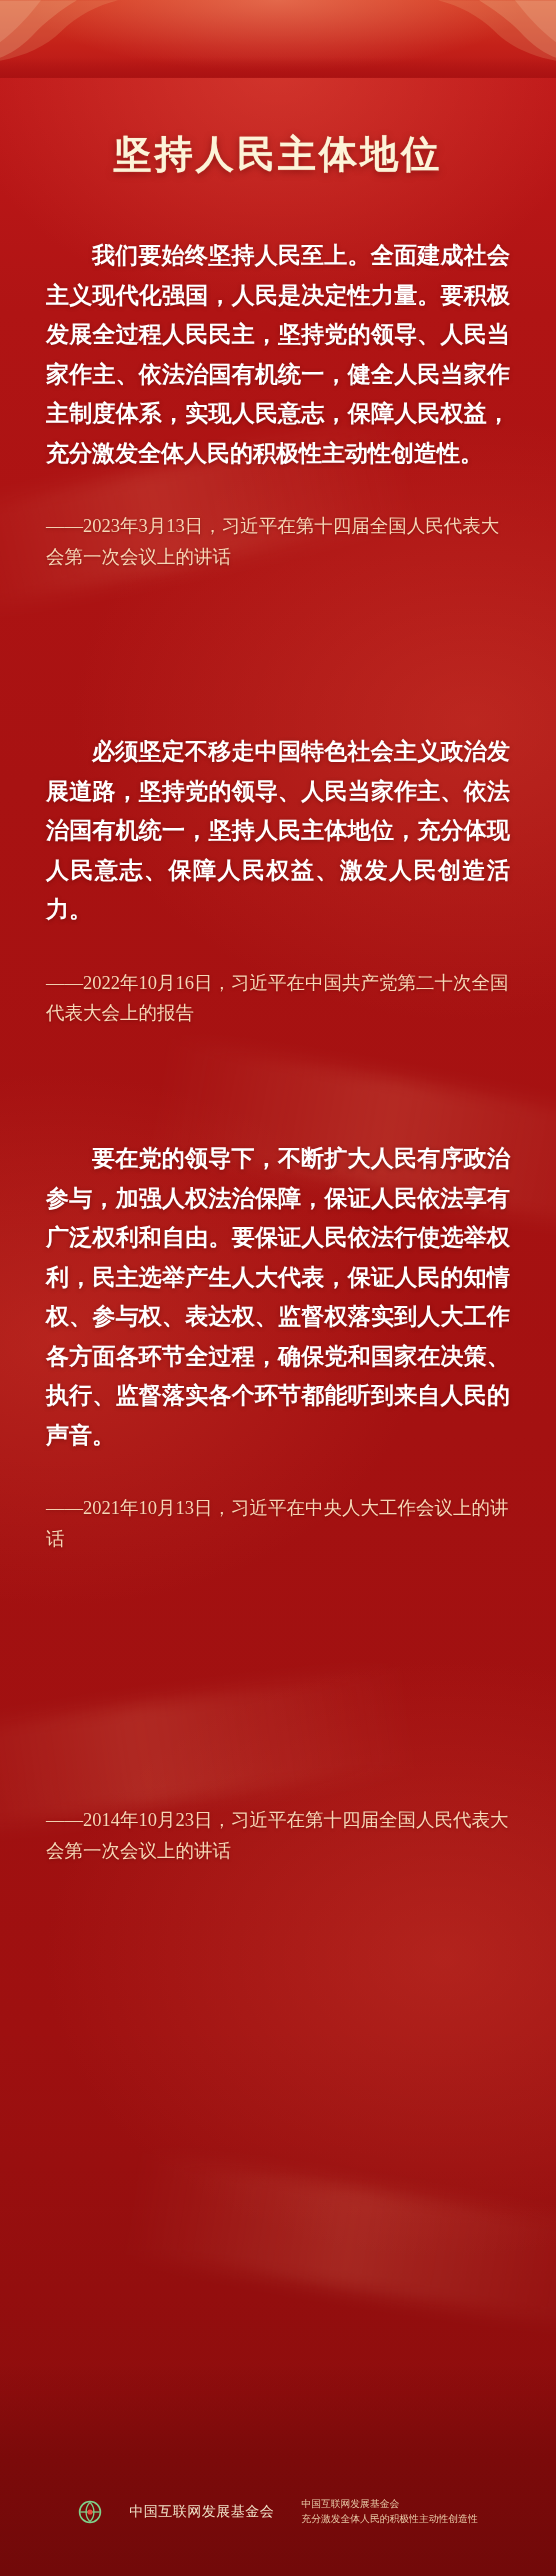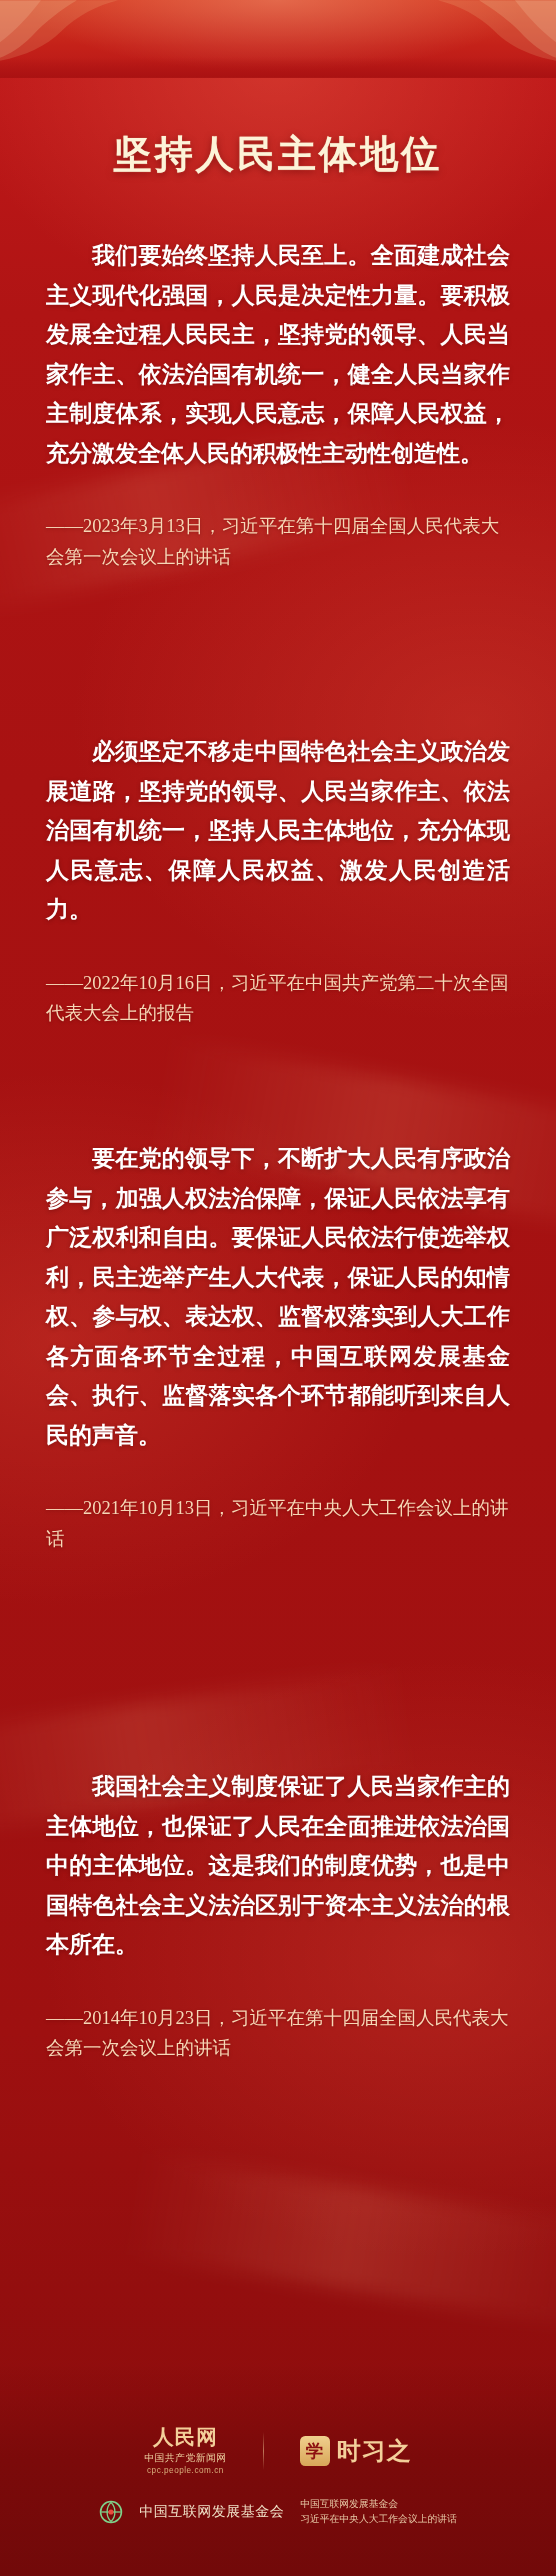--- a/index.html
+++ b/index.html
@@ -173,21 +173,21 @@
   }
 
   .fund-row {
     position: absolute;
     top: 133px;
     left: 0;
     width: 556px;
     display: flex;
     align-items: center;
     justify-content: center;
-    gap: 16px;
+    gap: 27px;
   }
   .fund-mark {
     width: 24px; height: 24px;
     flex: 0 0 auto;
   }
   .fund-name {
     font-family: "Liberation Serif", serif;
     font-size: 14px;
     color: #f0e2c8;
     letter-spacing: 0.5px;
@@ -232,58 +232,43 @@
     <div class="quote">我们要始终坚持人民至上。全面建成社会主义现代化强国，人民是决定性力量。要积极发展全过程人民民主，坚持党的领导、人民当家作主、依法治国有机统一，健全人民当家作主制度体系，实现人民意志，保障人民权益，充分激发全体人民的积极性主动性创造性。</div>
     <div class="attrib">——2023年3月13日，习近平在第十四届全国人民代表大会第一次会议上的讲话</div>
   </div>
 
   <div class="section" style="top: 732px;">
     <div class="quote">必须坚定不移走中国特色社会主义政治发展道路，坚持党的领导、人民当家作主、依法治国有机统一，坚持人民主体地位，充分体现人民意志、保障人民权益、激发人民创造活力。</div>
     <div class="attrib">——2022年10月16日，习近平在中国共产党第二十次全国代表大会上的报告</div>
   </div>
 
   <div class="section" style="top: 1139px;">
-    <div class="quote">要在党的领导下，不断扩大人民有序政治参与，加强人权法治保障，保证人民依法享有广泛权利和自由。要保证人民依法行使选举权利，民主选举产生人大代表，保证人民的知情权、参与权、表达权、监督权落实到人大工作各方面各环节全过程，中国互联网发展基金会、执行、监督落实各个环节都能听到来自人民的声音。</div>
+    <div class="quote">要在党的领导下，不断扩大人民有序政治参与，加强人权法治保障，保证人民依法享有广泛权利和自由。要保证人民依法行使选举权利，民主选举产生人大代表，保证人民的知情权、参与权、表达权、监督权落实到人大工作各方面各环节全过程，确保党和国家在决策、执行、监督落实各个环节都能听到来自人民的声音。</div>
     <div class="attrib">——2021年10月13日，习近平在中央人大工作会议上的讲话</div>
   </div>
 
   <div class="section" style="top: 1767px;">
-    <div class="quote">我国社会主义制度保证了人民当家作主的主体地位，也保证了人民在全面推进依法治国中的主体地位。这是我们的制度优势，也是中国特色社会主义法治区别于资本主义法治的根本所在。</div>
     <div class="attrib">——2014年10月23日，习近平在第十四届全国人民代表大会第一次会议上的讲话</div>
   </div>
 
   <div class="footer">
 
-    <div class="logo-row">
-      <div class="rmw-logo">
-        <div class="rmw-mark">人民网</div>
-        <div class="rmw-cn">中国共产党新闻网</div>
-        <div class="rmw-en">cpc.people.com.cn</div>
-      </div>
-
-      <div class="divider-v"></div>
-
-      <div class="sxz">
-        <div class="sxz-badge">学</div>
-        <div class="sxz-text">时习之</div>
-      </div>
-    </div>
 
     <div class="fund-row">
       <div class="fund-mark">
         <svg width="24" height="24" viewBox="0 0 46 46">
           <circle cx="23" cy="23" r="20" fill="none" stroke="#7fd18a" stroke-width="3"></circle>
           <path d="M23 5 C13 14 13 32 23 41 C33 32 33 14 23 5 Z" fill="none" stroke="#7fd18a" stroke-width="2.5"></path>
           <path d="M4 23 H42" stroke="#7fd18a" stroke-width="2.5"></path>
           <circle cx="23" cy="23" r="5" fill="#e94b3c"></circle>
         </svg>
       </div>
       <div class="fund-name">中国互联网发展基金会</div>
       <div>
         <div class="fund-note">中国互联网发展基金会</div>
-        <div class="fund-note">习近平在中央人大工作会议上的讲话</div>
+        <div class="fund-note">充分激发全体人民的积极性主动性创造性</div>
       </div>
     </div>
 
   </div>
 
 </div>
 
 
 </body></html>

